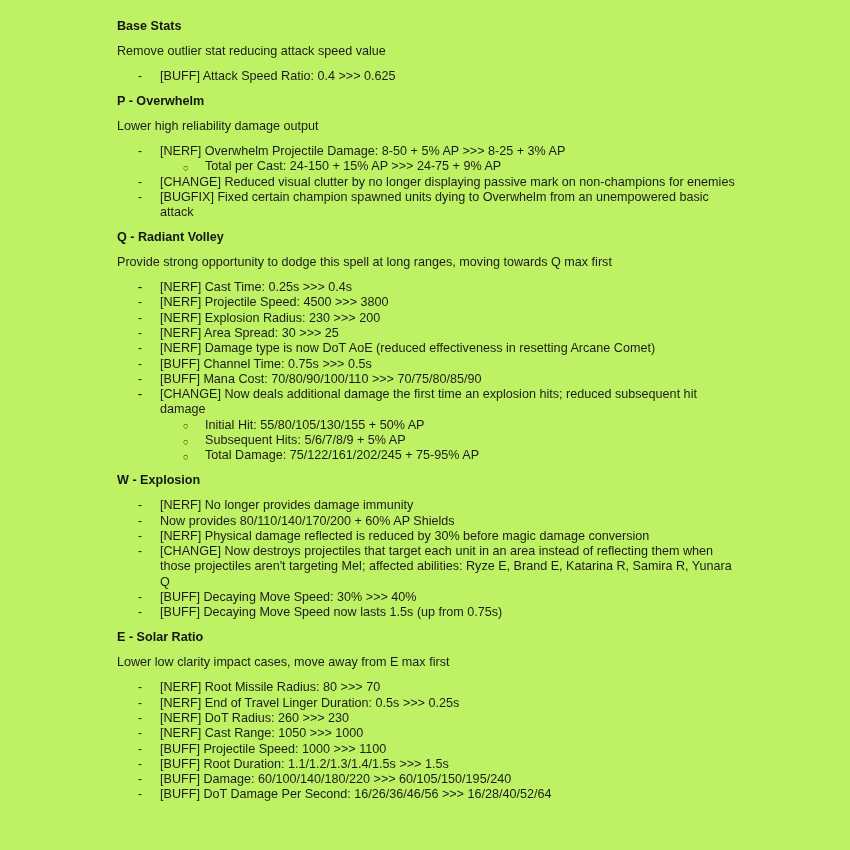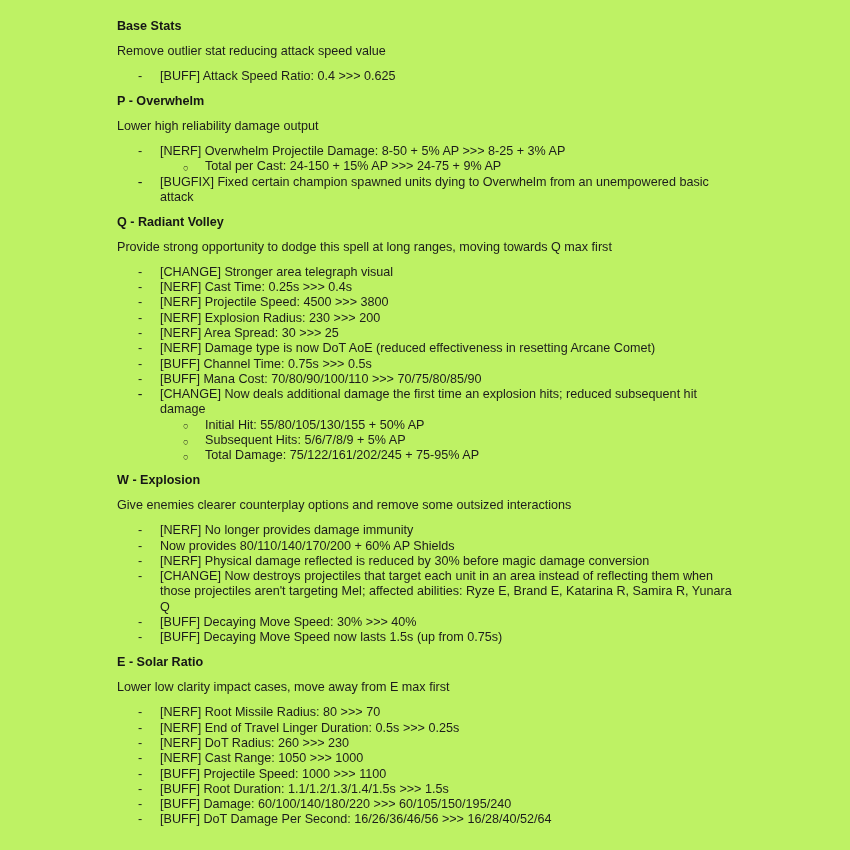--- a/index.html
+++ b/index.html
@@ -81,36 +81,36 @@
     <span class="item-text">[NERF] Overwhelm Projectile Damage: 8-50 + 5% AP &gt;&gt;&gt; 8-25 + 3% AP</span>
   </div>
 
   <div class="change-item l2">
     <span class="bullet-marker">○</span>
     <span class="item-text">Total per Cast: 24-150 + 15% AP &gt;&gt;&gt; 24-75 + 9% AP</span>
   </div>
 
   <div class="change-item l1">
     <span class="bullet-marker">-</span>
+    <span class="item-text">[CHANGE] Reduced visual clutter by no longer displaying passive mark on non-champions for enemies</span>
   </div>
 
   <div class="change-item l1">
     <span class="bullet-marker">-</span>
     <span class="item-text">[BUGFIX] Fixed certain champion spawned units dying to Overwhelm from an unempowered basic attack</span>
   </div>
 </div>
   </div>
 
   <div class="section">
     <div class="section-heading">Q - Radiant Volley</div>
     <div class="section-description">Provide strong opportunity to dodge this spell at long ranges, moving towards Q max first</div>
     <div class="change-list">
   <div class="change-item l1">
     <span class="bullet-marker">-</span>
-    <span class="item-text">[CHANGE] Stronger area telegraph visual</span>
   </div>
 
   <div class="change-item l1">
     <span class="bullet-marker">-</span>
     <span class="item-text">[NERF] Cast Time: 0.25s &gt;&gt;&gt; 0.4s</span>
   </div>
 
   <div class="change-item l1">
     <span class="bullet-marker">-</span>
     <span class="item-text">[NERF] Projectile Speed: 4500 &gt;&gt;&gt; 3800</span>
@@ -162,21 +162,20 @@
 
   <div class="change-item l2">
     <span class="bullet-marker">○</span>
     <span class="item-text">Total Damage: 75/122/161/202/245 + 75-95% AP</span>
   </div>
 </div>
   </div>
 
   <div class="section">
     <div class="section-heading">W - Explosion</div>
-    <div class="section-description">Give enemies clearer counterplay options and remove some outsized interactions</div>
     <div class="change-list">
   <div class="change-item l1">
     <span class="bullet-marker">-</span>
     <span class="item-text">[NERF] No longer provides damage immunity</span>
   </div>
 
   <div class="change-item l1">
     <span class="bullet-marker">-</span>
     <span class="item-text">Now provides 80/110/140/170/200 + 60% AP Shields</span>
   </div>

